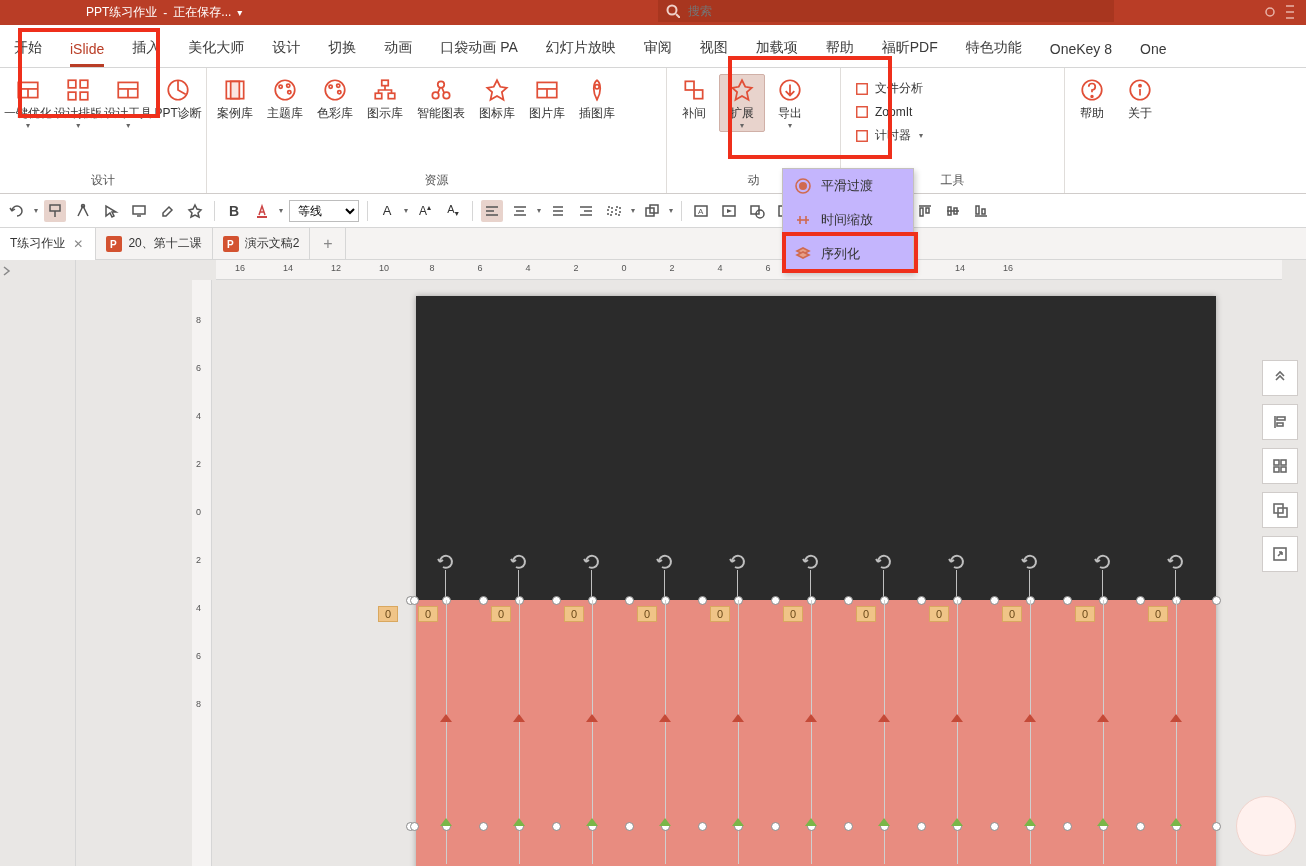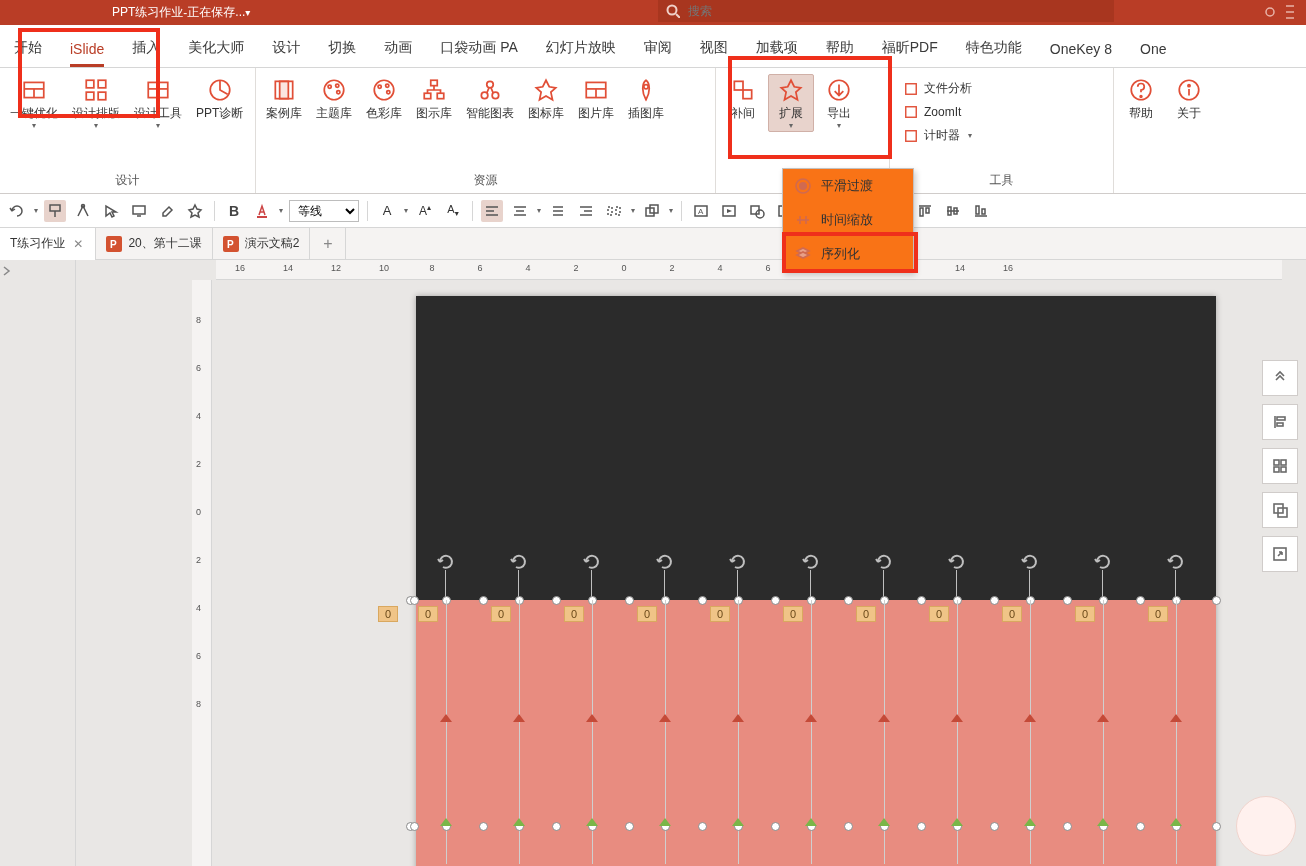--- a/index.html
+++ b/index.html
@@ -1,19 +1,19 @@
 <!DOCTYPE html>
 <html><head>
 <meta charset="utf-8">
 <style>
 * { margin:0; padding:0; box-sizing:border-box; font-family:"Microsoft YaHei","Segoe UI",sans-serif; }
 body { width:1306px; height:866px; background:#fff; overflow:hidden; font-size:12px; color:#333; position:relative; }
 
 .titlebar { height:25px; background:#b93d26; display:flex; align-items:center; padding:0 8px; color:#fff; }
-.titlebar .title { margin-left:104px; font-size:12px; display:flex; align-items:center; }
+.titlebar .title { margin-left:78px; font-size:12px; display:flex; align-items:center; gap:6px; }
 .titlebar .title .caret { font-size:10px; }
 .searchbox { position:absolute; left:658px; top:0; height:22px; width:456px; background:#a8361f; display:flex; align-items:center; padding:0 8px; gap:8px; }
 .searchbox svg { width:14px; height:14px; fill:none; stroke:#f0d0c8; stroke-width:2; }
 .searchbox input { background:transparent; border:none; color:#f0d0c8; font-size:12px; outline:none; flex:1; }
 .titlebar-right { position:absolute; right:8px; top:2px; display:flex; gap:10px; }
 .titlebar-right svg { width:38px; height:20px; stroke:#e8b3a8; fill:none; stroke-width:1.5; }
 
 .tabs { height:43px; background:#fff; border-bottom:1px solid #d6d6d6; display:flex; align-items:flex-end; padding:0 0 0 0; }
 .tab { padding:12px 14px 10px; font-size:14px; color:#3a3a3a; cursor:pointer; position:relative; }
 .tab.active { color:#b93d26; }
@@ -74,21 +74,21 @@
 .rot .line { position:absolute; left:9px; top:18px; width:1px; height:32px; background:#bfbfbf; }
 .zerotag { position:absolute; background:#f0c487; color:#6b4a1a; font-size:11px; padding:1px 6px; border:1px solid #d9a85f; }
 .tri-up { position:absolute; width:0; height:0; border-left:6px solid transparent; border-right:6px solid transparent; border-bottom:8px solid #c44a38; }
 .tri-up.green { border-bottom-color:#7ab648; }
 .vline { position:absolute; width:1px; background:#cfcfcf; }
 
 .sidepanel { position:absolute; right:8px; top:360px; width:36px; display:flex; flex-direction:column; gap:8px; }
 .sidepanel .sbtn { width:36px; height:36px; background:#fff; border:1px solid #d0ccca; display:flex; align-items:center; justify-content:center; cursor:pointer; }
 .sidepanel .sbtn svg { width:18px; height:18px; stroke:#6b6b6b; fill:none; stroke-width:1.6; }
 
-.dropdown { position:absolute; left:782px; top:168px; width:132px; background:#f97316; border:1px solid #c4c0bd; box-shadow:2px 3px 6px rgba(0,0,0,.2); z-index:40; }
+.dropdown { position:absolute; left:782px; top:168px; width:132px; background:#c4b5fd; border:1px solid #c4c0bd; box-shadow:2px 3px 6px rgba(0,0,0,.2); z-index:40; }
 .dropdown .ditem { display:flex; align-items:center; gap:10px; padding:8px 12px; font-size:13px; cursor:pointer; }
 .dropdown .ditem svg { width:16px; height:16px; stroke:#d06a50; fill:none; stroke-width:1.6; }
 
 .circle-btn { position:absolute; right:10px; bottom:10px; width:60px; height:60px; border-radius:50%; background:#fff1ee; border:1px solid #f0d4cd; }
 </style>
 </head>
 <body>
 
 <div class="titlebar">
   <div class="title">
@@ -131,21 +131,21 @@
     <div class="tab">OneKey 8</div>
     <div class="tab">One</div>
   </div>
 
 <div class="highlight1"></div>
 <div class="highlight2"></div>
 <div class="highlight3"></div>
 
 <div class="ribbon">
 
-  <div class="ribbon-group" style="width:256px">
+  <div class="ribbon-group" style="width:207px">
     <div class="row" id="grp-design">
         <div class="rbtn">
           <div class="ico">
             <svg viewBox="0 0 24 24">
               <rect x="3" y="5" width="18" height="14"></rect>
               <line x1="3" y1="11" x2="21" y2="11"></line>
               <line x1="12" y1="11" x2="12" y2="19"></line>
             </svg>
           </div>
           <div class="txt">一键优化</div>

